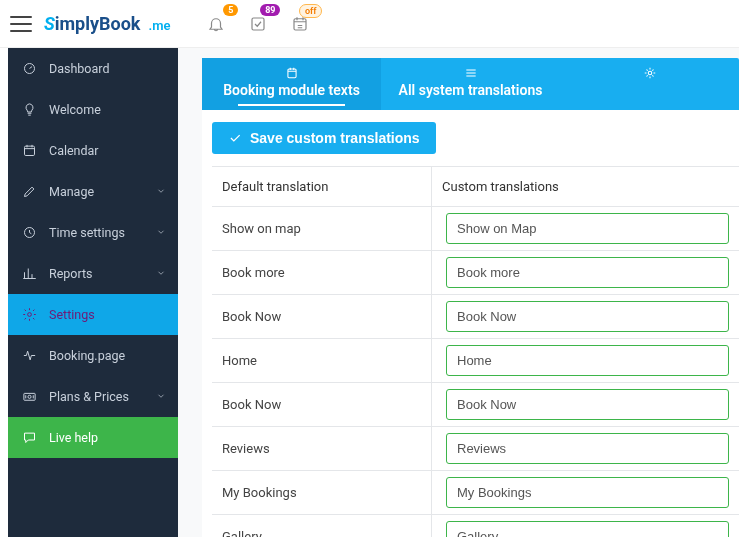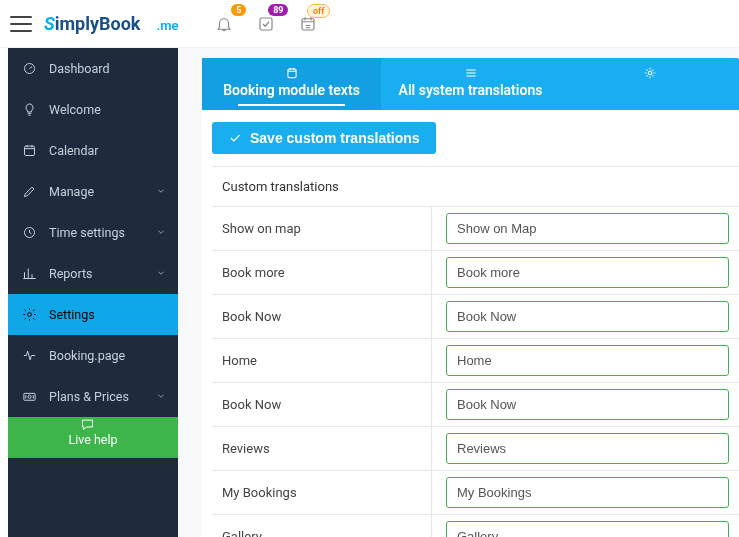--- a/index.html
+++ b/index.html
@@ -4,34 +4,34 @@
 <style>
 * { box-sizing: border-box; margin: 0; padding: 0; }
 body { font-family: -apple-system, BlinkMacSystemFont, "Segoe UI", Roboto, Arial, sans-serif; font-size: 13px; color: #333; background: #fff; width: 739px; height: 537px; overflow: hidden; }
 
 .topbar { height: 48px; display: flex; align-items: center; padding: 0 10px; border-bottom: 1px solid #eee; }
 .hamburger { width: 22px; height: 16px; display: flex; flex-direction: column; justify-content: space-between; margin-right: 12px; cursor: pointer; }
 .hamburger div { height: 2px; background: #444; border-radius: 1px; }
 .logo { display: flex; align-items: baseline; font-size: 18px; font-weight: 700; }
 .logo .s { color: #00aff0; font-style: italic; }
 .logo .b { color: #1a4f8a; }
-.logo .me { color: #00aff0; font-size: 13px; font-weight: 600; margin-left: 16px; }
+.logo .me { color: #00aff0; font-size: 13px; font-weight: 600; margin-left: 8px; }
 .top-icons { display: flex; gap: 18px; margin-left: 34px; }
 .top-icon { position: relative; width: 24px; height: 24px; display: flex; align-items: center; justify-content: center; cursor: pointer; }
 .top-icon svg { width: 18px; height: 18px; stroke: #888; fill: none; stroke-width: 1.6; }
 .badge { position: absolute; top: -8px; right: -10px; font-size: 9px; font-weight: 700; color: #fff; padding: 1px 5px; border-radius: 8px; }
 .badge.orange { background: #ff9800; }
 .badge.green { background: #a21caf; border-radius: 6px; }
 .badge.orange-text { background: #fff3e0; color: #f57c00; border: 1px solid #ffb74d; font-weight: 600; }
 
 .layout { display: flex; height: calc(537px - 48px); margin-left: 8px; }
 .sidebar { width: 170px; background: #1e2b3c; display: flex; flex-direction: column; color: #c8d0db; font-size: 12.5px; }
 .side-item { display: flex; align-items: center; height: 41px; padding: 0 14px; cursor: pointer; position: relative; }
-.side-item.active { background: #0fa7e8; color: #000000; }
-.side-item.help { background: #3db54a; color: #fff; flex-direction: column; }
+.side-item.active { background: #0fa7e8; color: #701a75; }
+.side-item.help { background: #3db54a; color: #fff; }
 .side-item svg { width: 15px; height: 15px; margin-right: 12px; stroke: currentColor; fill: none; stroke-width: 1.6; flex-shrink: 0; }
 .side-item .chev { position: absolute; right: 12px; }
 .side-item .chev svg { width: 10px; height: 10px; margin: 0; }
 
 .main { flex: 1; background: #f8f9fa; padding: 10px 0 0 24px; overflow: hidden; }
 .tabs { display: flex; background: #18aef0; color: #fff; font-size: 14px; font-weight: 600; border-radius: 2px 2px 0 0; margin-right: 0; }
 .tab { flex: 1; text-align: center; padding: 8px 10px 12px; cursor: pointer; position: relative; }
 .tab.active { background: #12a0e2; }
 .tab .tab-icon { display: block; margin: 0 auto 2px; width: 14px; height: 14px; }
 .tab.active::after { content: ''; position: absolute; left: 20%; right: 20%; bottom: 4px; height: 2px; background: #fff; }
@@ -188,20 +188,21 @@
       </div>
     <div class="content">
       <button class="save-btn">
         <svg viewBox="0 0 24 24">
             <path d="M5 12l5 5L20 7"></path>
           </svg>
         <span>Save custom translations</span>
       </button>
       <div class="table">
         <div class="theader">
+          <div class="col-a">Default translation</div>
           <div class="col-b">Custom translations</div>
         </div>
         <div id="tbody">
             <div class="trow">
               <div class="col-a">Show on map</div>
               <div class="col-b"><input type="text" value="Show on Map" style=""></div>
             </div>
             <div class="trow">
               <div class="col-a">Book more</div>
               <div class="col-b"><input type="text" value="Book more" style=""></div>

